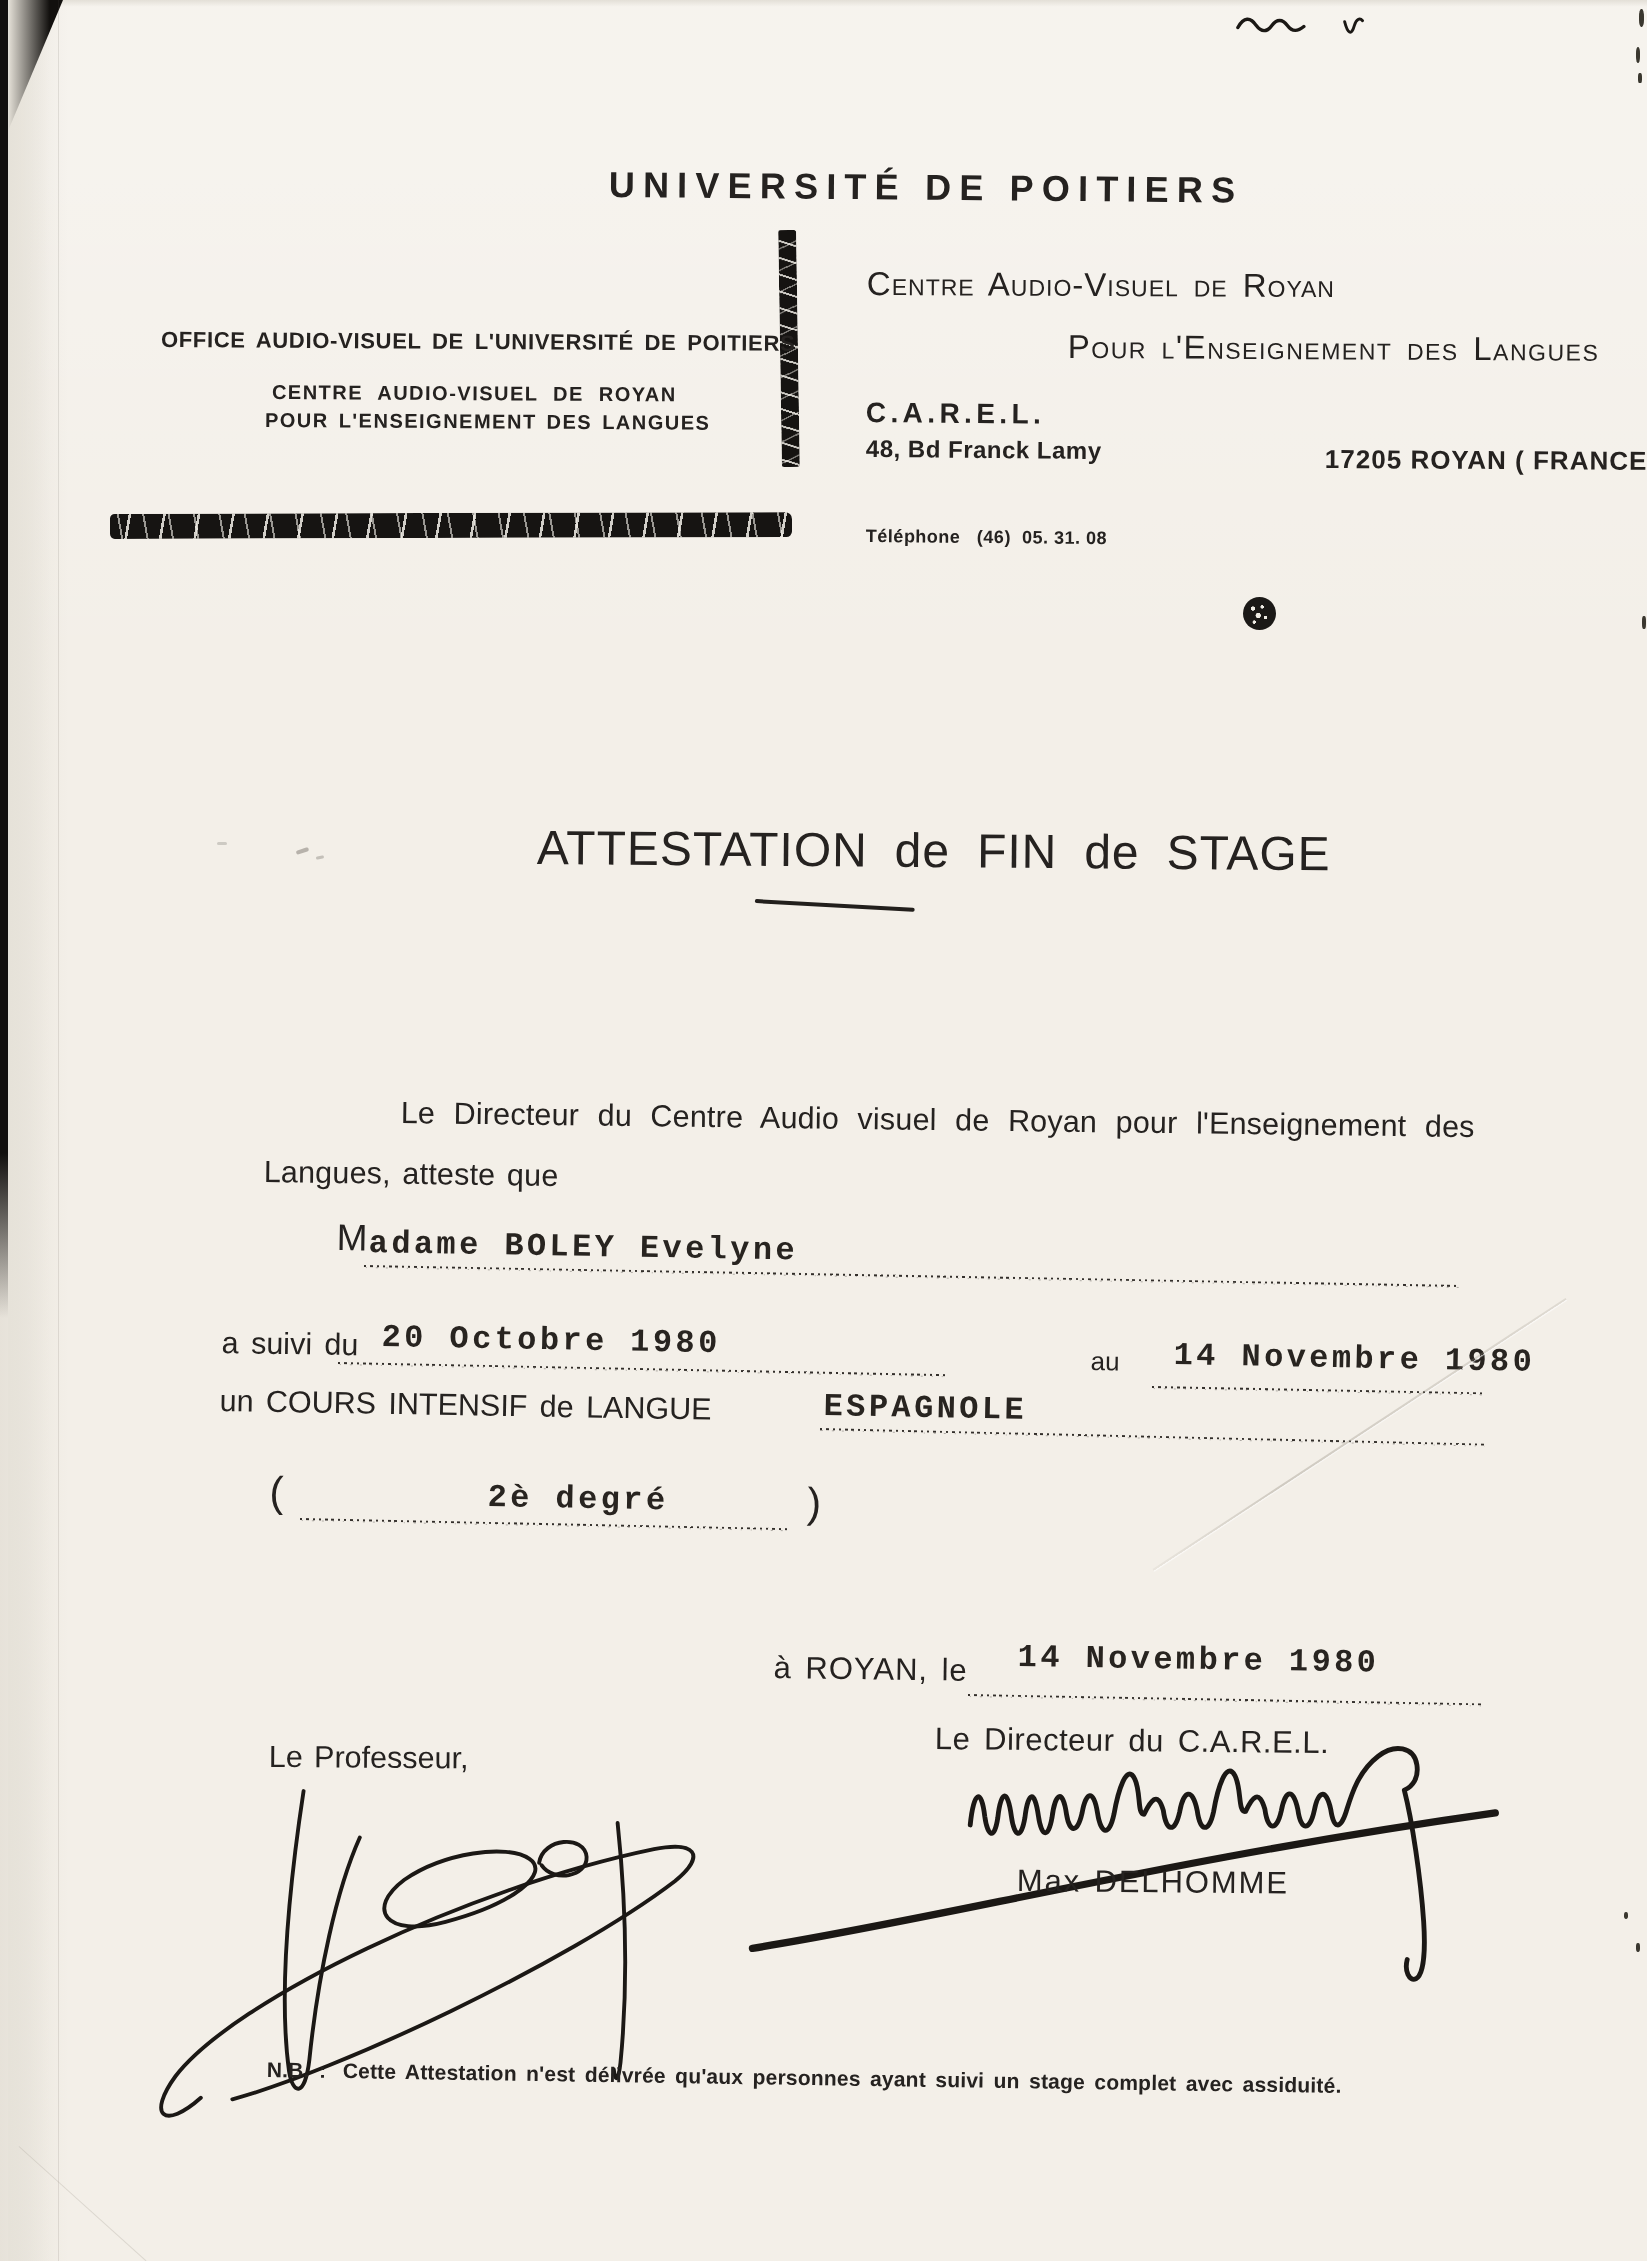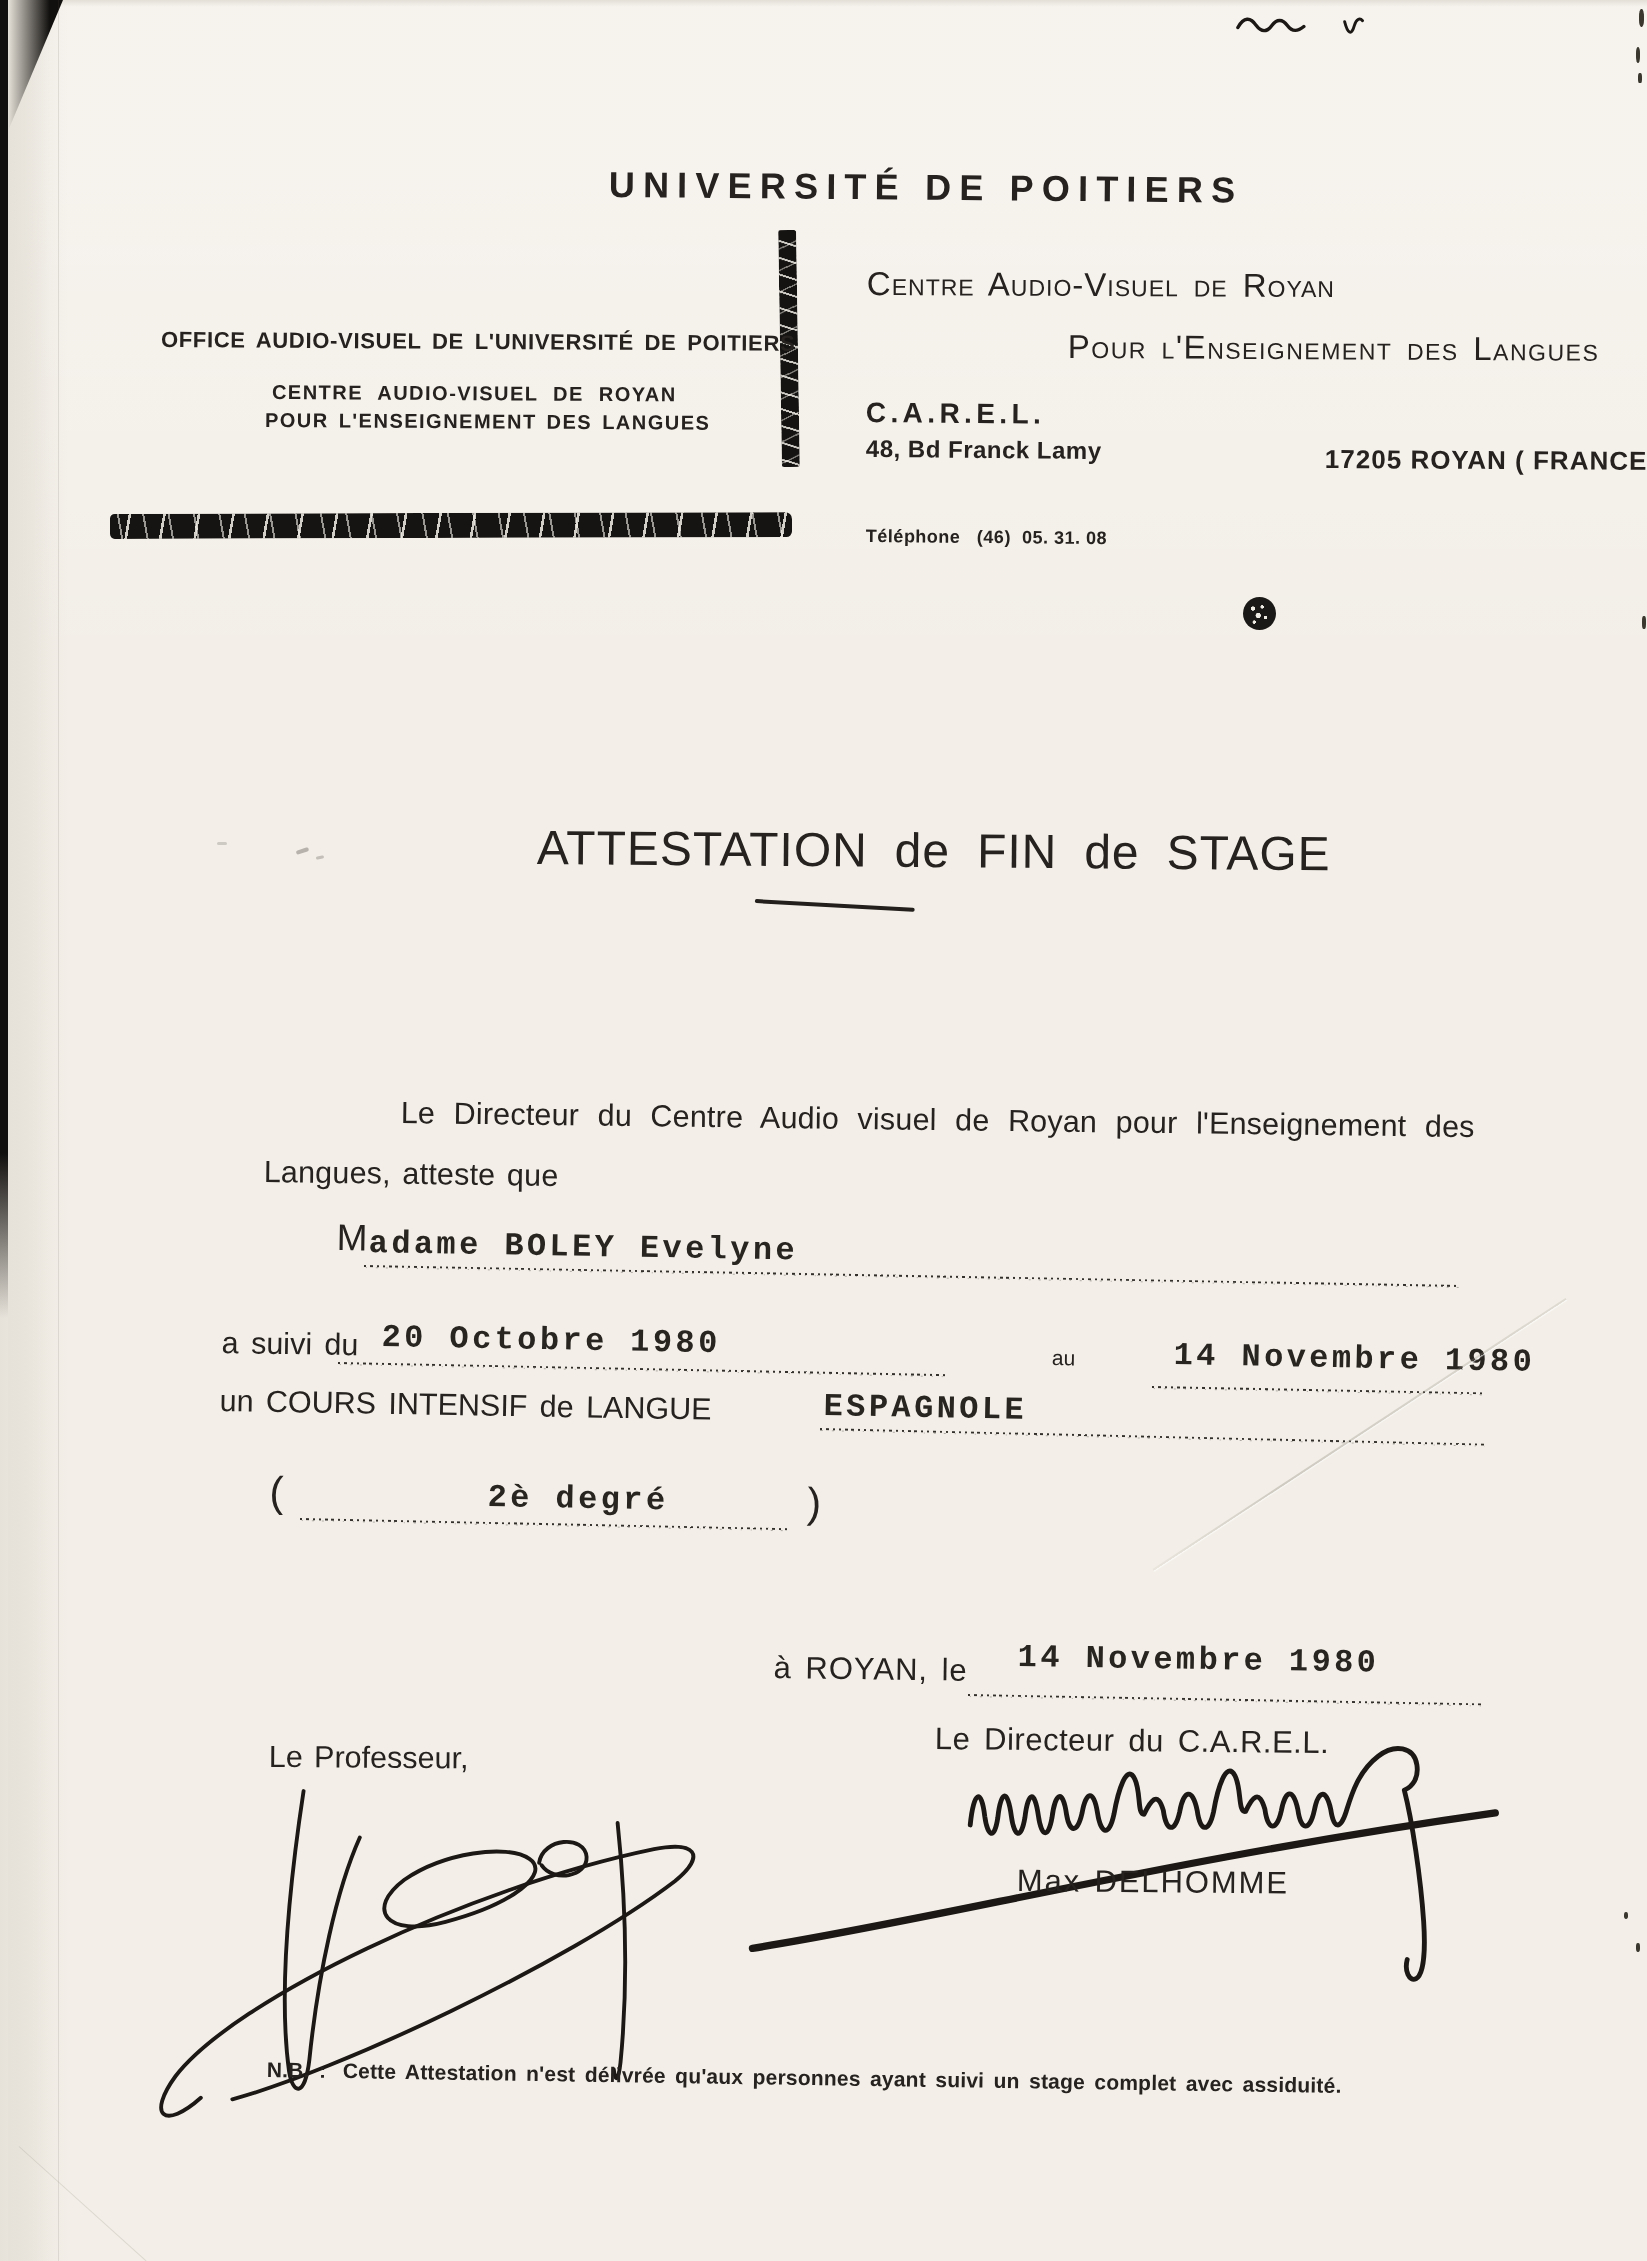--- a/index.html
+++ b/index.html
@@ -91,21 +91,21 @@
   <div class="abs form" style="left:401px;top:1095px;width:1074px;font-size:30.5px;letter-spacing:0.2px;word-spacing:1.9px;text-align:justify;text-align-last:justify;white-space:nowrap;transform:rotate(0.75deg);transform-origin:left top;">Le Directeur du Centre Audio visuel de Royan pour l'Enseignement des</div>
   <div class="abs form nowrap" style="left:264px;top:1154px;font-size:30.5px;letter-spacing:0.2px;word-spacing:2.9px;transform:rotate(0.75deg);transform-origin:left top;">Langues, atteste que</div>
 
   <div class="abs form" style="left:337px;top:1217px;font-size:37px;transform:rotate(0.9deg);transform-origin:left top;">M</div>
   <div class="abs typed" style="left:369px;top:1225px;transform:rotate(1deg);transform-origin:left top;">adame BOLEY Evelyne</div>
   <div class="abs dots" style="left:364px;top:1265px;width:1096px;transform:rotate(1.05deg);transform-origin:left top;"></div>
 
   <div class="abs form nowrap" style="left:222px;top:1325px;font-size:30.5px;word-spacing:3.9px;transform:rotate(0.9deg);transform-origin:left top;">a suivi du</div>
   <div class="abs typed" style="left:382px;top:1319px;transform:rotate(1.05deg);transform-origin:left top;">20 Octobre 1980</div>
   <div class="abs dots" style="left:338px;top:1362px;width:611px;transform:rotate(1.15deg);transform-origin:left top;"></div>
-  <div class="abs form nowrap" style="left:1052px;top:1346px;font-size:21px;transform:rotate(0.9deg);transform-origin:left top;">au</div>
+  <div class="abs form nowrap" style="left:1091px;top:1346px;font-size:26px;transform:rotate(0.9deg);transform-origin:left top;">au</div>
   <div class="abs typed" style="left:1174px;top:1337px;transform:rotate(1.1deg);transform-origin:left top;">14 Novembre 1980</div>
   <div class="abs dots" style="left:1152px;top:1386px;width:333px;transform:rotate(1.1deg);transform-origin:left top;"></div>
 
   <div class="abs form nowrap" style="left:220px;top:1383px;font-size:30.5px;word-spacing:3.9px;transform:rotate(1deg);transform-origin:left top;">un COURS INTENSIF de LANGUE</div>
   <div class="abs typed" style="left:824px;top:1388px;transform:rotate(1.1deg);transform-origin:left top;">ESPAGNOLE</div>
   <div class="abs dots" style="left:820px;top:1428px;width:665px;transform:rotate(1.35deg);transform-origin:left top;"></div>
 
   <div class="abs form" style="left:270px;top:1468px;font-size:42px;font-weight:400;transform:rotate(1deg);transform-origin:left top;">(</div>
   <div class="abs dots" style="left:300px;top:1518px;width:489px;transform:rotate(1.2deg);transform-origin:left top;"></div>
   <div class="abs typed" style="left:488px;top:1479px;transform:rotate(1.1deg);transform-origin:left top;">2è degré</div>

